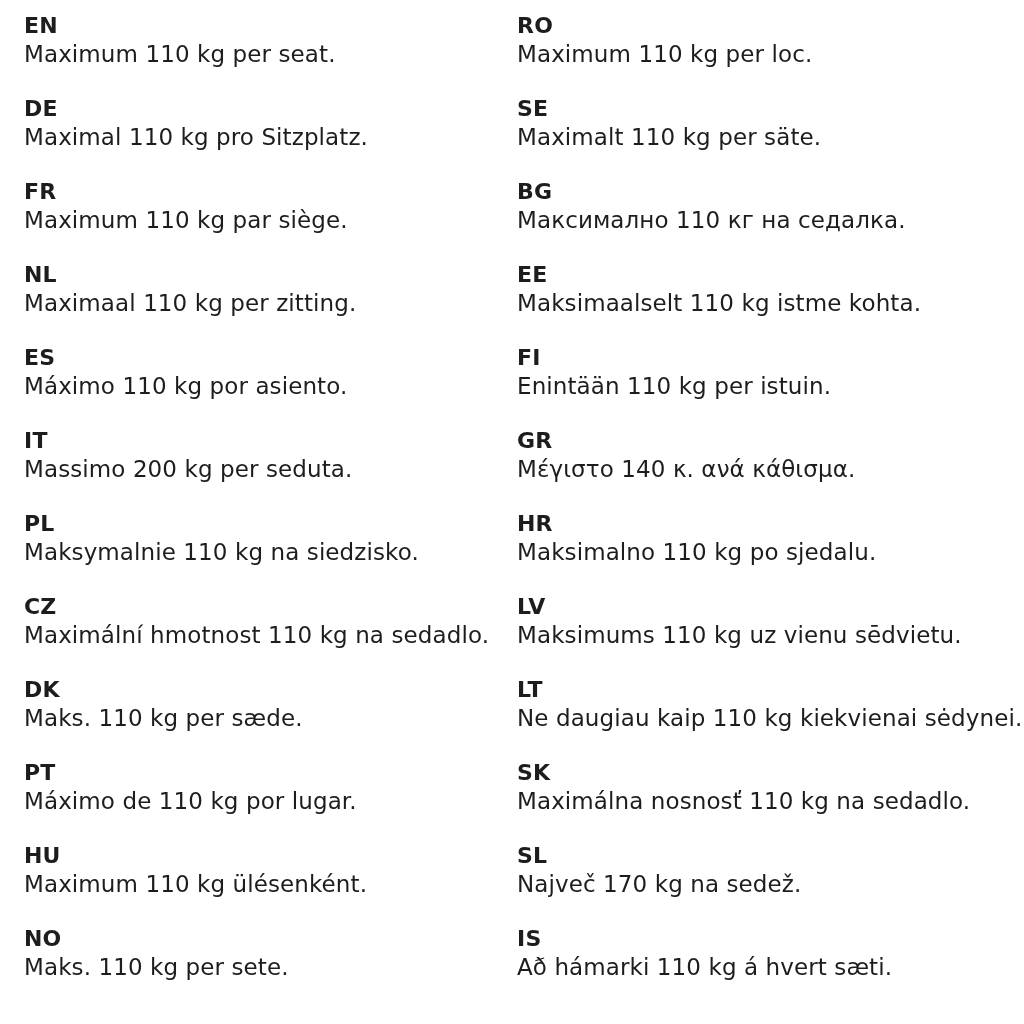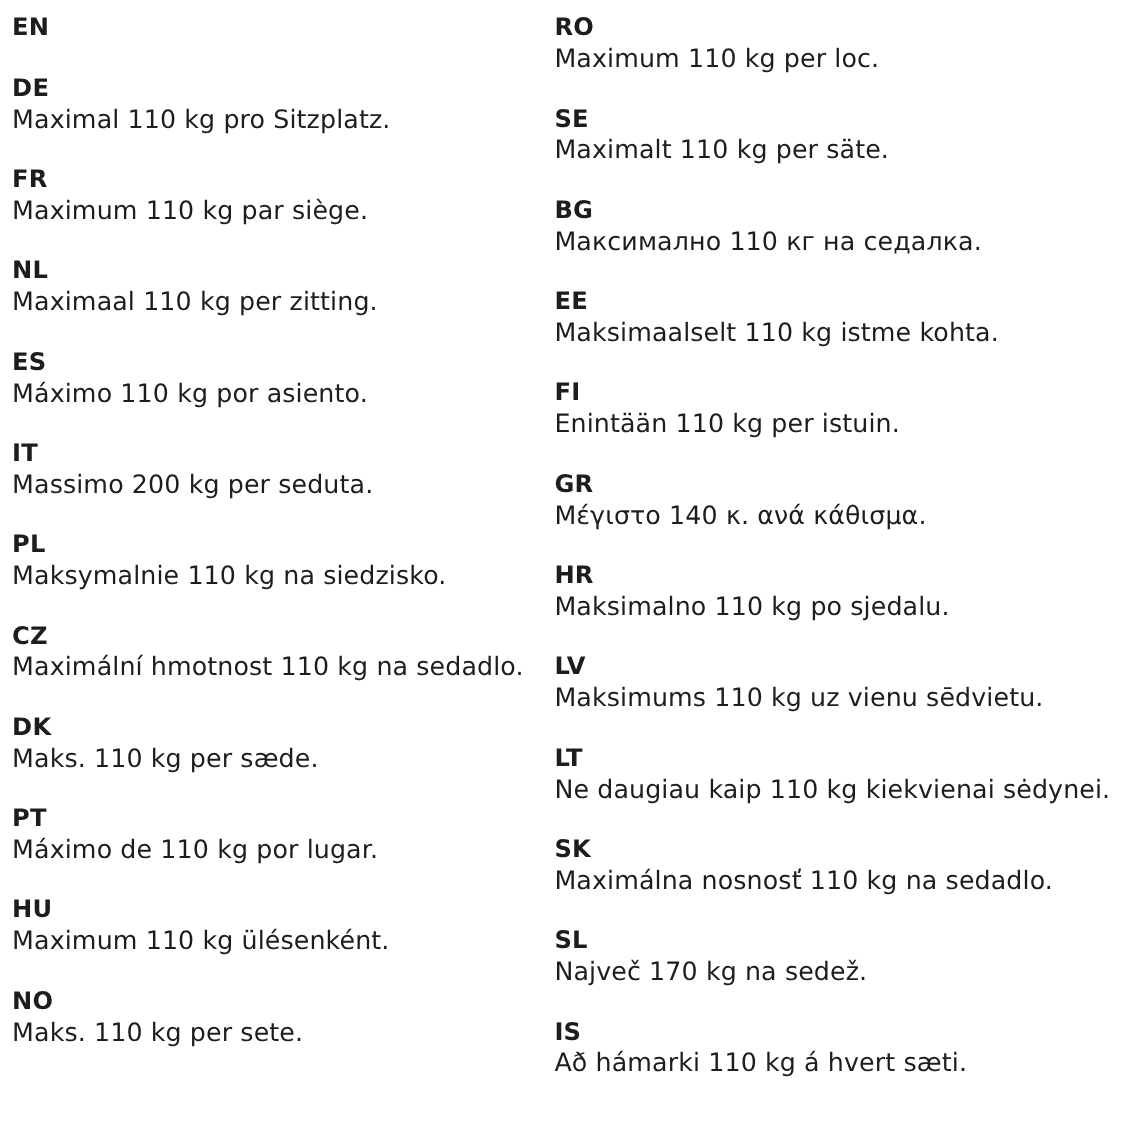--- a/index.html
+++ b/index.html
@@ -5,21 +5,21 @@
   html, body {
     margin: 0;
     padding: 0;
     background: #ffffff;
   }
   .page {
     width: 1024px;
     height: 1024px;
     box-sizing: border-box;
     background: #ffffff;
-    padding: 12px 0 0 11px;
+    padding: 12px 0 0 24px;
     display: grid;
     grid-template-columns: 493px 1fr;
     font-family: "DejaVu Sans", "Liberation Sans", sans-serif;
     color: #1d1d1d;
     overflow: hidden;
   }
   .column {
     display: block;
   }
   .entry {
@@ -40,20 +40,21 @@
     white-space: nowrap;
   }
 </style>
 </head>
 <body>
 
 <div class="page">
   <div class="column">
       <div class="entry">
         <div class="code">EN</div>
+        <div class="text">Maximum 110 kg per seat.</div>
       </div>
       <div class="entry">
         <div class="code">DE</div>
         <div class="text">Maximal 110 kg pro Sitzplatz.</div>
       </div>
       <div class="entry">
         <div class="code">FR</div>
         <div class="text">Maximum 110 kg par siège.</div>
       </div>
       <div class="entry">

